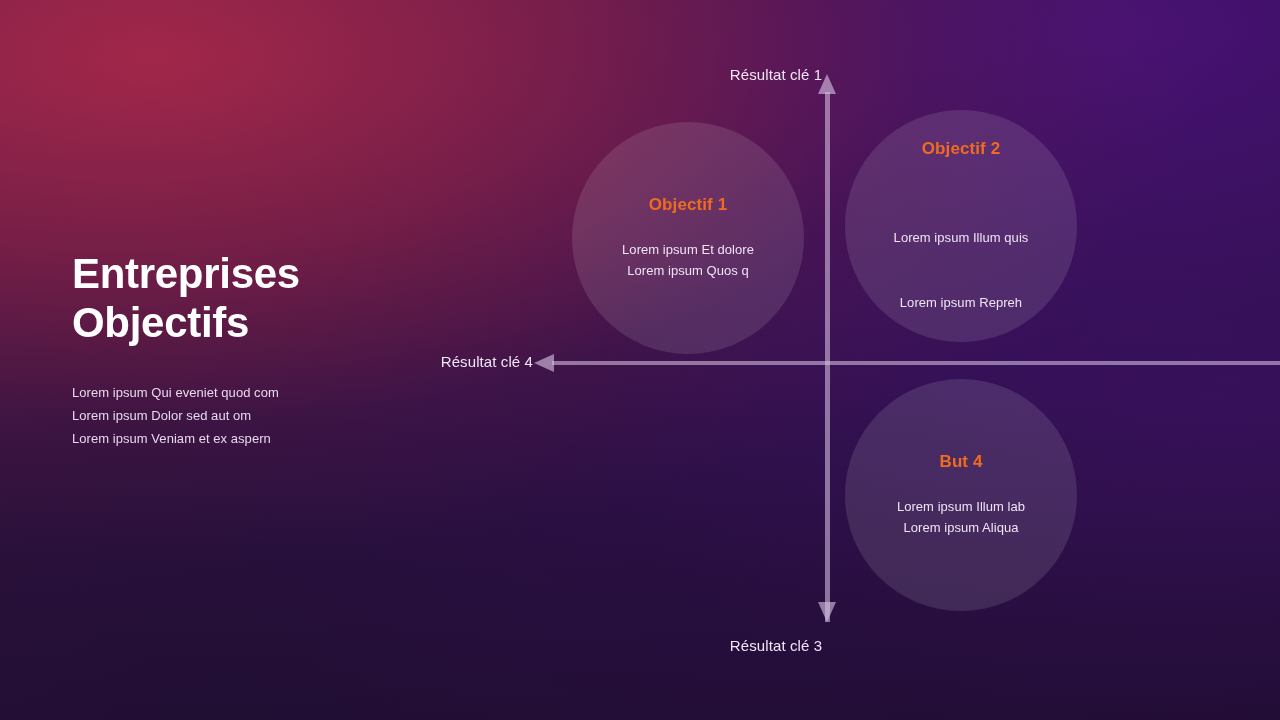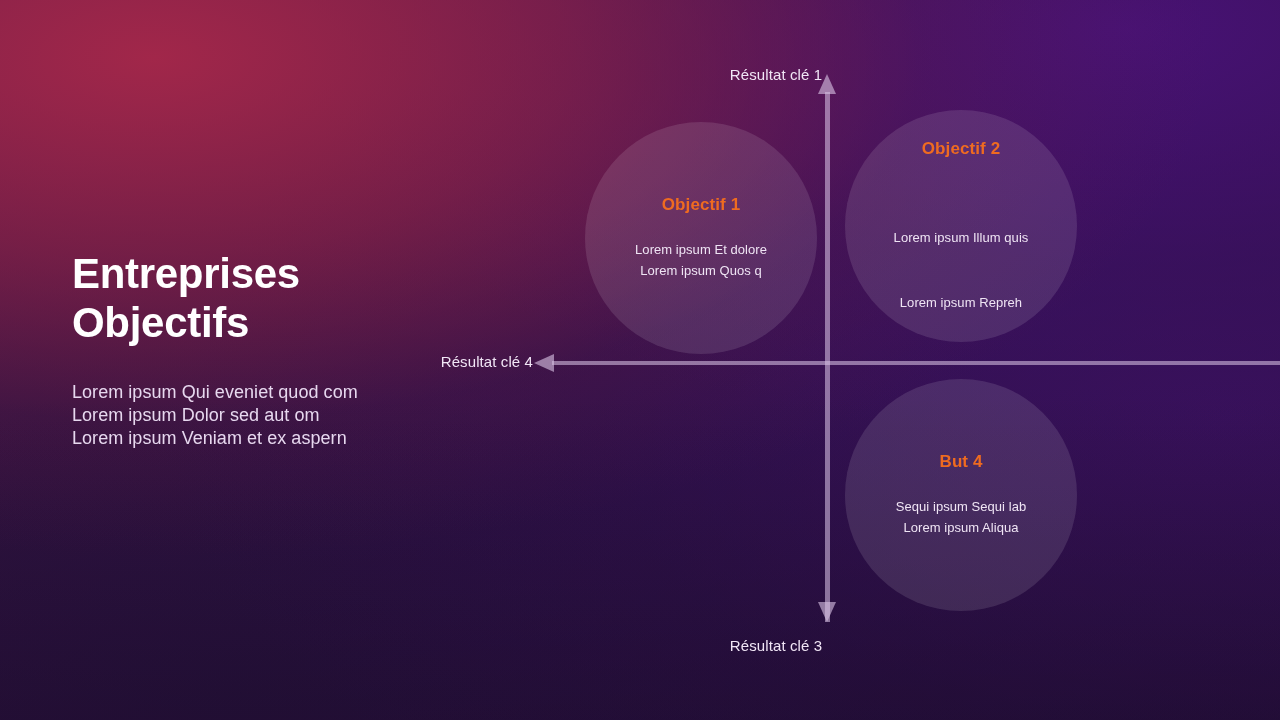--- a/index.html
+++ b/index.html
@@ -46,21 +46,21 @@
     line-height:1.16;
     letter-spacing:-0.3px;
   }
   .headline .l2{ display:block; }
 
   .bullets{
     margin-top:34px;
   }
   .bullet{
     color:#e7d8ef;
-    font-size:18px;
+    font-size:13px;
     line-height:23px;
     letter-spacing:0.05px;
     white-space:nowrap;
   }
 
   
   .matrix{
     position:absolute;
     left:400px; top:0;
     width:880px; height:548px;
@@ -72,21 +72,21 @@
     position:absolute;
     width:232px; height:232px;
     border-radius:50%;
     background:rgba(255,255,255,0.115);
     display:flex;
     flex-direction:column;
     align-items:center;
     justify-content:center;
     text-align:center;
   }
-  .bubble.q1{ left:185px; top:122px; }   
+  .bubble.q1{ left:172px; top:122px; }   
   .bubble.q2{ left:445px; top:110px;gap:44px; }   
   .bubble.q3{ left:177px; top:379px; }   
   .bubble.q4{ left:445px; top:379px; }   
 
   .bubble-title{
     color:#ef6b20;
     font-size:17px;
     font-weight:bold;
     letter-spacing:0.1px;
     margin-bottom:24px;
@@ -192,18 +192,18 @@
 
     <div class="bubble q2">
       <div class="bubble-title">Objectif 2</div>
       <div class="bubble-line">Lorem ipsum Illum quis</div>
       <div class="bubble-line">Lorem ipsum Repreh</div>
     </div>
 
 
     <div class="bubble q4">
       <div class="bubble-title">But 4</div>
-      <div class="bubble-line">Sequi ipsum Sequi lab</div>
+      <div class="bubble-line">Lorem ipsum Illum lab</div>
       <div class="bubble-line">Lorem ipsum Aliqua</div>
     </div>
 
   </div>
 </div>
 
 </body></html>

